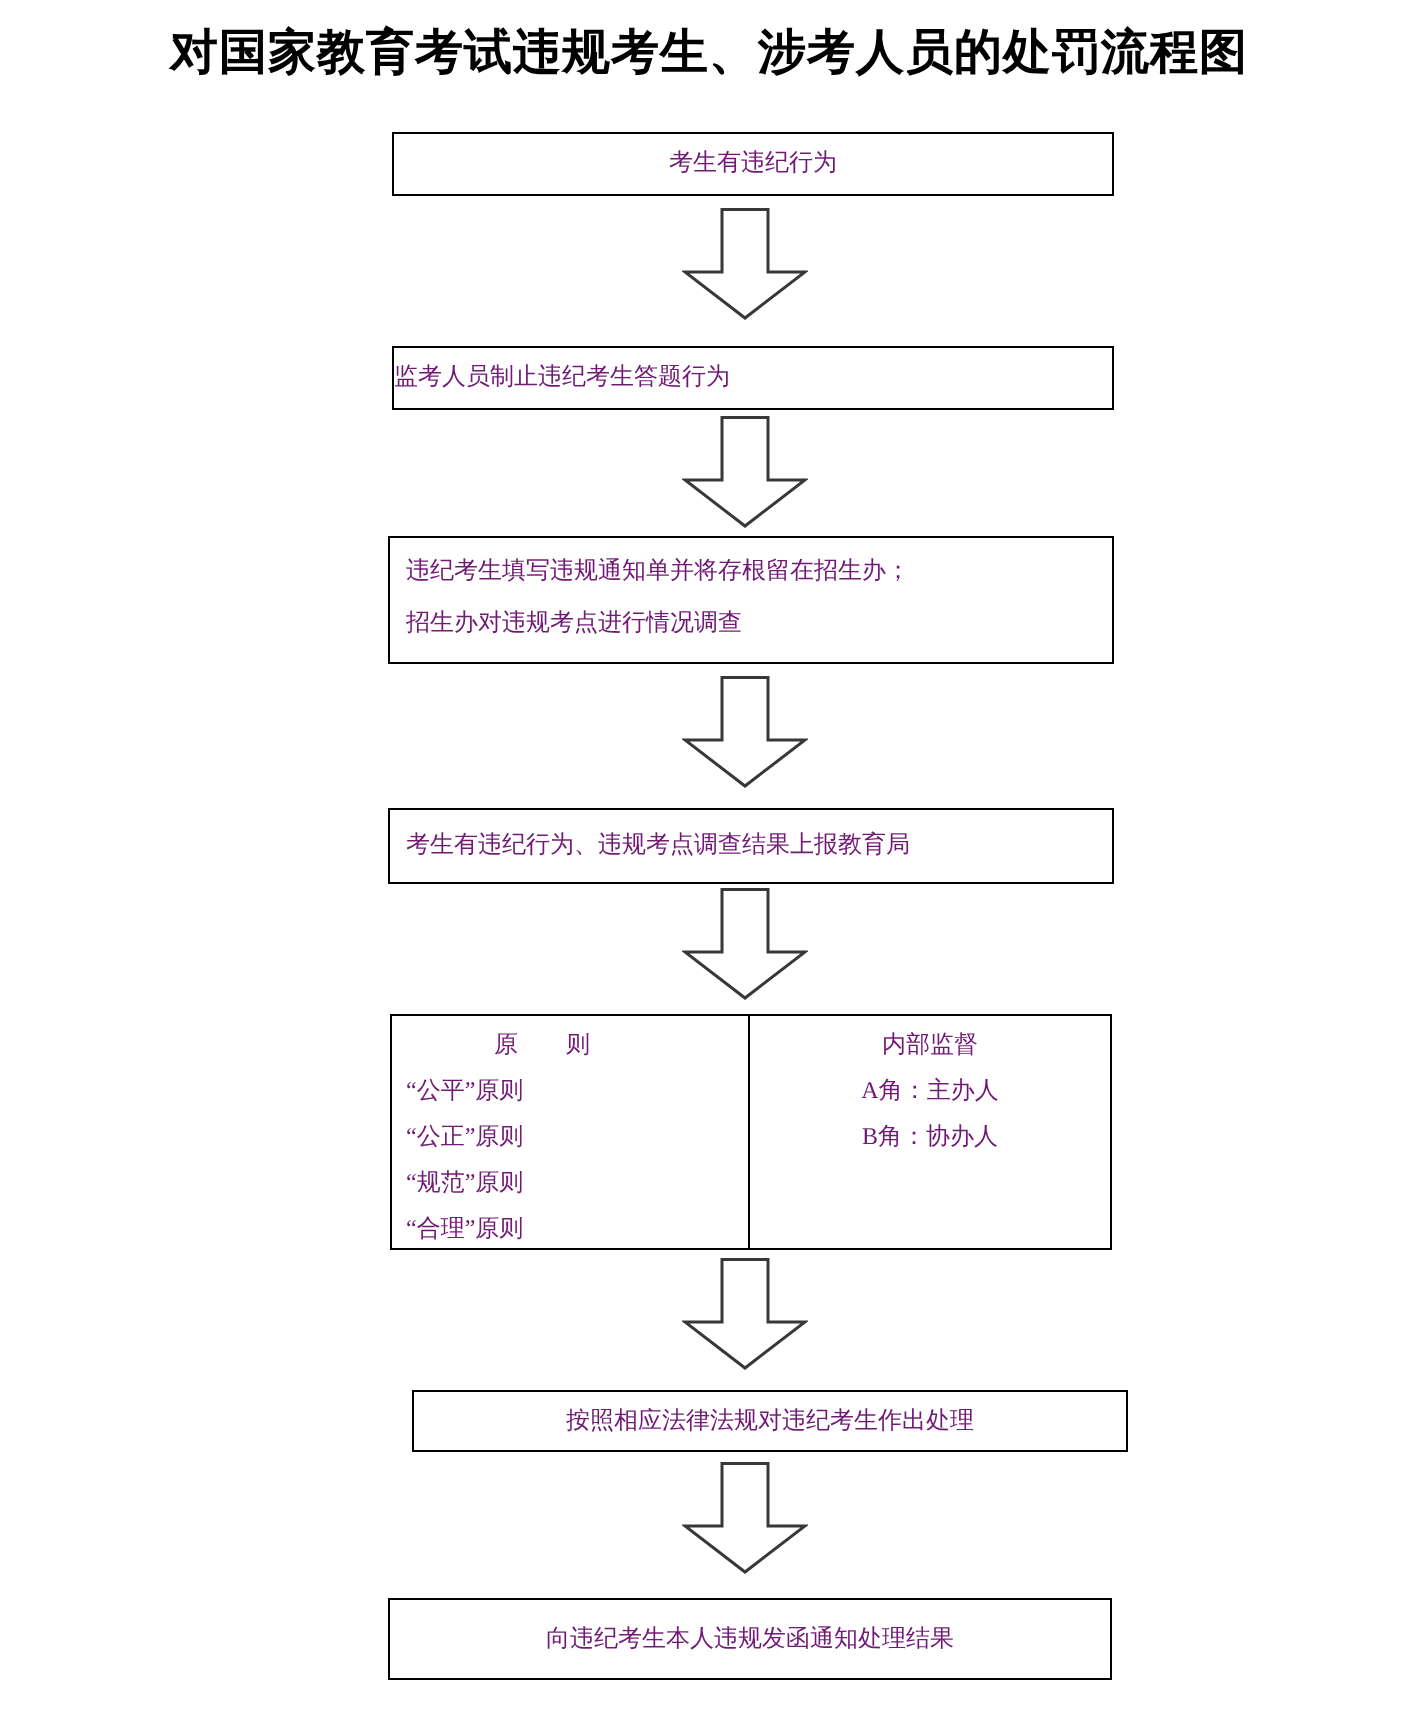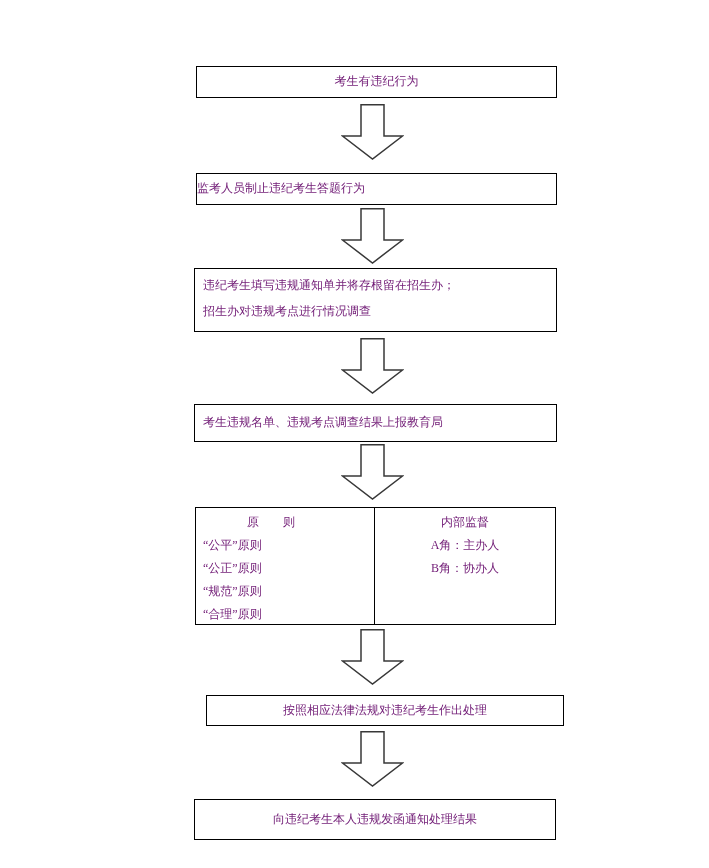--- a/index.html
+++ b/index.html
@@ -59,20 +59,21 @@
   .a3 { top: 338px; }
   .a4 { top: 444px; }
   .a5 { top: 629px; }
   .a6 { top: 731px; }
 </style>
 </head>
 <body>
 
 <div class="canvas">
 
+  <h1 class="title">对国家教育考试违规考生、涉考人员的处罚流程图</h1>
 
   <div class="box b1">
     <span>考生有违纪行为</span>
   </div>
 
   <svg class="arrow a1" viewBox="0 0 63 56">
     <polygon points="20,0.75 43,0.75 43,32 61.5,32 31.5,55 1.5,32 20,32" fill="#ffffff" stroke="#383838" stroke-width="1.5" stroke-linejoin="miter"></polygon>
   </svg>
 
   <div class="box b2">
@@ -86,21 +87,21 @@
   <div class="box b3">
     <div class="line">违纪考生填写违规通知单并将存根留在招生办；</div>
     <div class="line">招生办对违规考点进行情况调查</div>
   </div>
 
   <svg class="arrow a3" viewBox="0 0 63 56">
     <polygon points="20,0.75 43,0.75 43,32 61.5,32 31.5,55 1.5,32 20,32" fill="#ffffff" stroke="#383838" stroke-width="1.5" stroke-linejoin="miter"></polygon>
   </svg>
 
   <div class="box b4">
-    <span>考生违规名单、违规考点调查结果上报教育局</span>
+    <span>考生有违纪行为、违规考点调查结果上报教育局</span>
   </div>
 
   <svg class="arrow a4" viewBox="0 0 63 56">
     <polygon points="20,0.75 43,0.75 43,32 61.5,32 31.5,55 1.5,32 20,32" fill="#ffffff" stroke="#383838" stroke-width="1.5" stroke-linejoin="miter"></polygon>
   </svg>
 
   <div class="box b5">
     <div class="col col-left">
       <div class="col-header">原　　则</div>
       <div class="col-item">“公平”原则</div>

